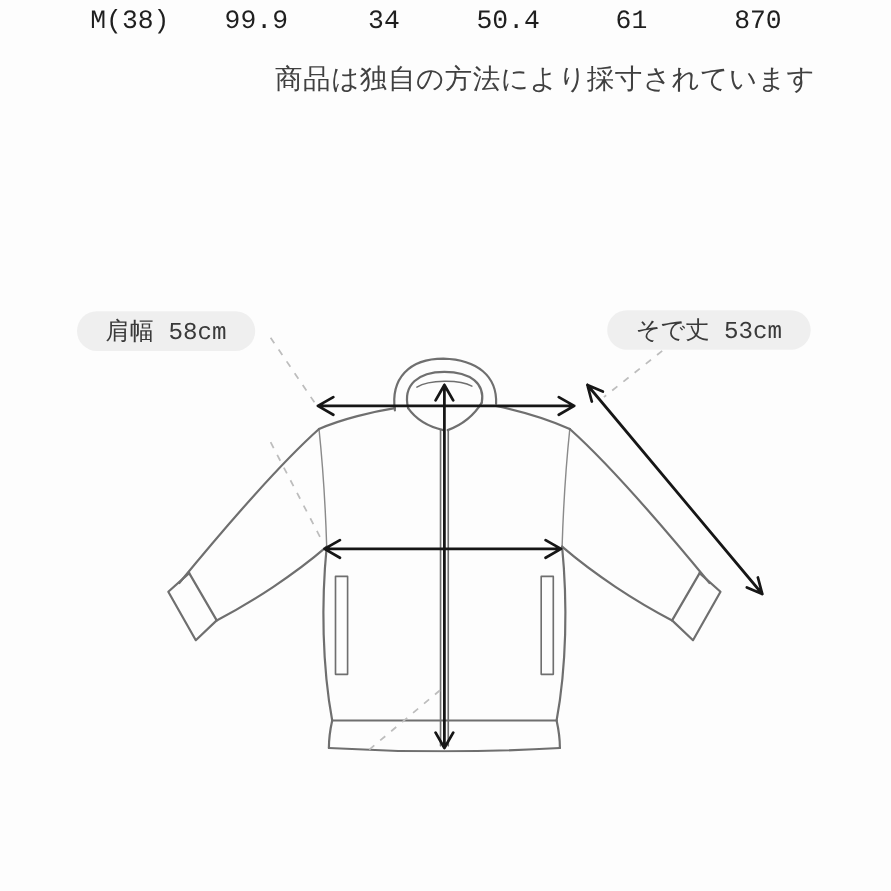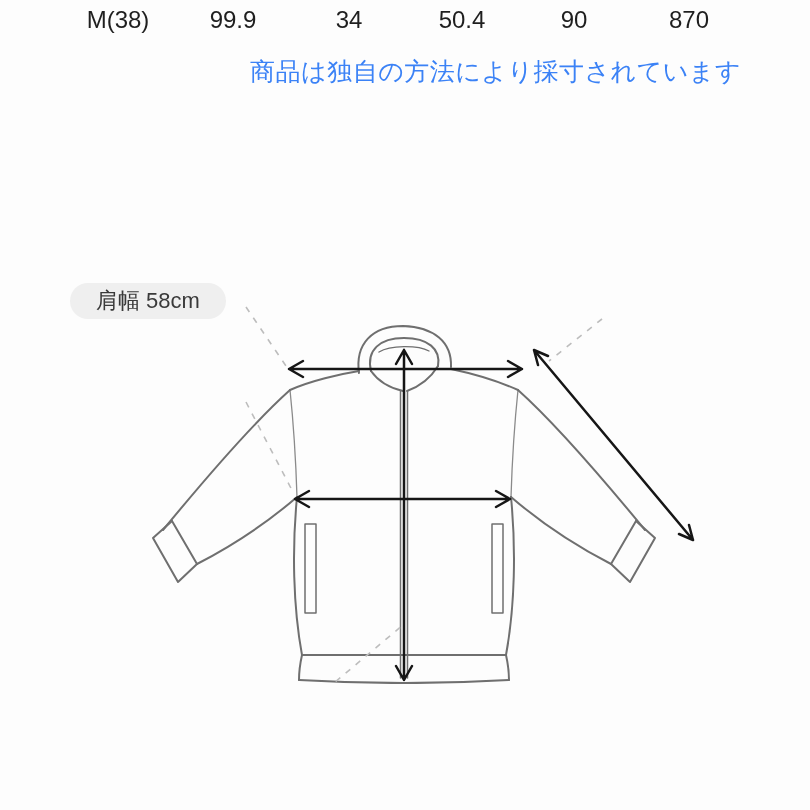--- a/index.html
+++ b/index.html
@@ -1,30 +1,30 @@
 <!DOCTYPE html>
 <html><head>
 <meta charset="utf-8">
 <style>
   html,body{margin:0;padding:0;background:#fdfdfd;}
   .page{
     position:relative;width:810px;height:684px;overflow:hidden;
     background:#fdfdfd;color:#1f1f1f;
-    font-family:Liberation Sans, sans-serif;
+    font-family:Liberation Mono, monospace;
   }
   
   .size-row span{
     position:absolute;top:6px;transform:translateX(-50%);
     font-size:24px;color:#1f1f1f;white-space:nowrap;
   }
   .c0{left:118px}.c1{left:233px}.c2{left:349px}.c3{left:462px}.c4{left:574px}.c5{left:689px}
 
   .measure-note{
     position:absolute;top:55px;right:69px;
-    font-size:25px;letter-spacing:.5px;color:#3b82f6;white-space:nowrap;
+    font-size:25px;letter-spacing:.5px;color:#404040;white-space:nowrap;
   }
   .size-guide-link{
     position:absolute;top:105px;right:65px;
     font-size:24px;color:#8f8f8f;text-decoration:underline;
     text-underline-offset:4px;white-space:nowrap;cursor:pointer;
   }
 
   .diagram-svg{position:absolute;left:0;top:0;}
 
   .pill{
@@ -50,21 +50,21 @@
 </head>
 <body>
 
 <div class="page">
 
   <div class="size-row">
     <span class="c0">M(38)</span>
     <span class="c1">99.9</span>
     <span class="c2">34</span>
     <span class="c3">50.4</span>
-    <span class="c4">90</span>
+    <span class="c4">61</span>
     <span class="c5">870</span>
   </div>
 
   <div class="measure-note">商品は独自の方法により採寸されています</div>
 
   <svg class="diagram-svg" width="810" height="810" viewBox="0 0 810 810">
 
     <g stroke="#6f6f6f" stroke-width="2" fill="none" stroke-linecap="round" stroke-linejoin="round">
 
       <path d="M 359,373 C 355,344 372,326 403,326 C 434,327 452,342 451,367"></path>
@@ -119,16 +119,19 @@
 
       <path d="M 404,350 L 404,680 M 404,350 L 396,364 M 404,350 L 412,364 M 404,680 L 396,666 M 404,680 L 412,666"></path>
 
       <path d="M 534,350 L 693,540 M 534,350 L 538,365 M 534,350 L 548,356 M 693,540 L 689,525 M 693,540 L 679,534"></path>
     </g>
   </svg>
 
   <div class="pill pill-shoulder">
     <span>肩幅 58cm</span>
   </div>
+  <div class="pill pill-sleeve">
+    <span>そで丈 53cm</span>
+  </div>
 
   <div class="foot-note2">伸縮性により採寸値は1〜2cmほど誤差が生じる場合があります</div>
 
 </div>
 
 </body></html>

